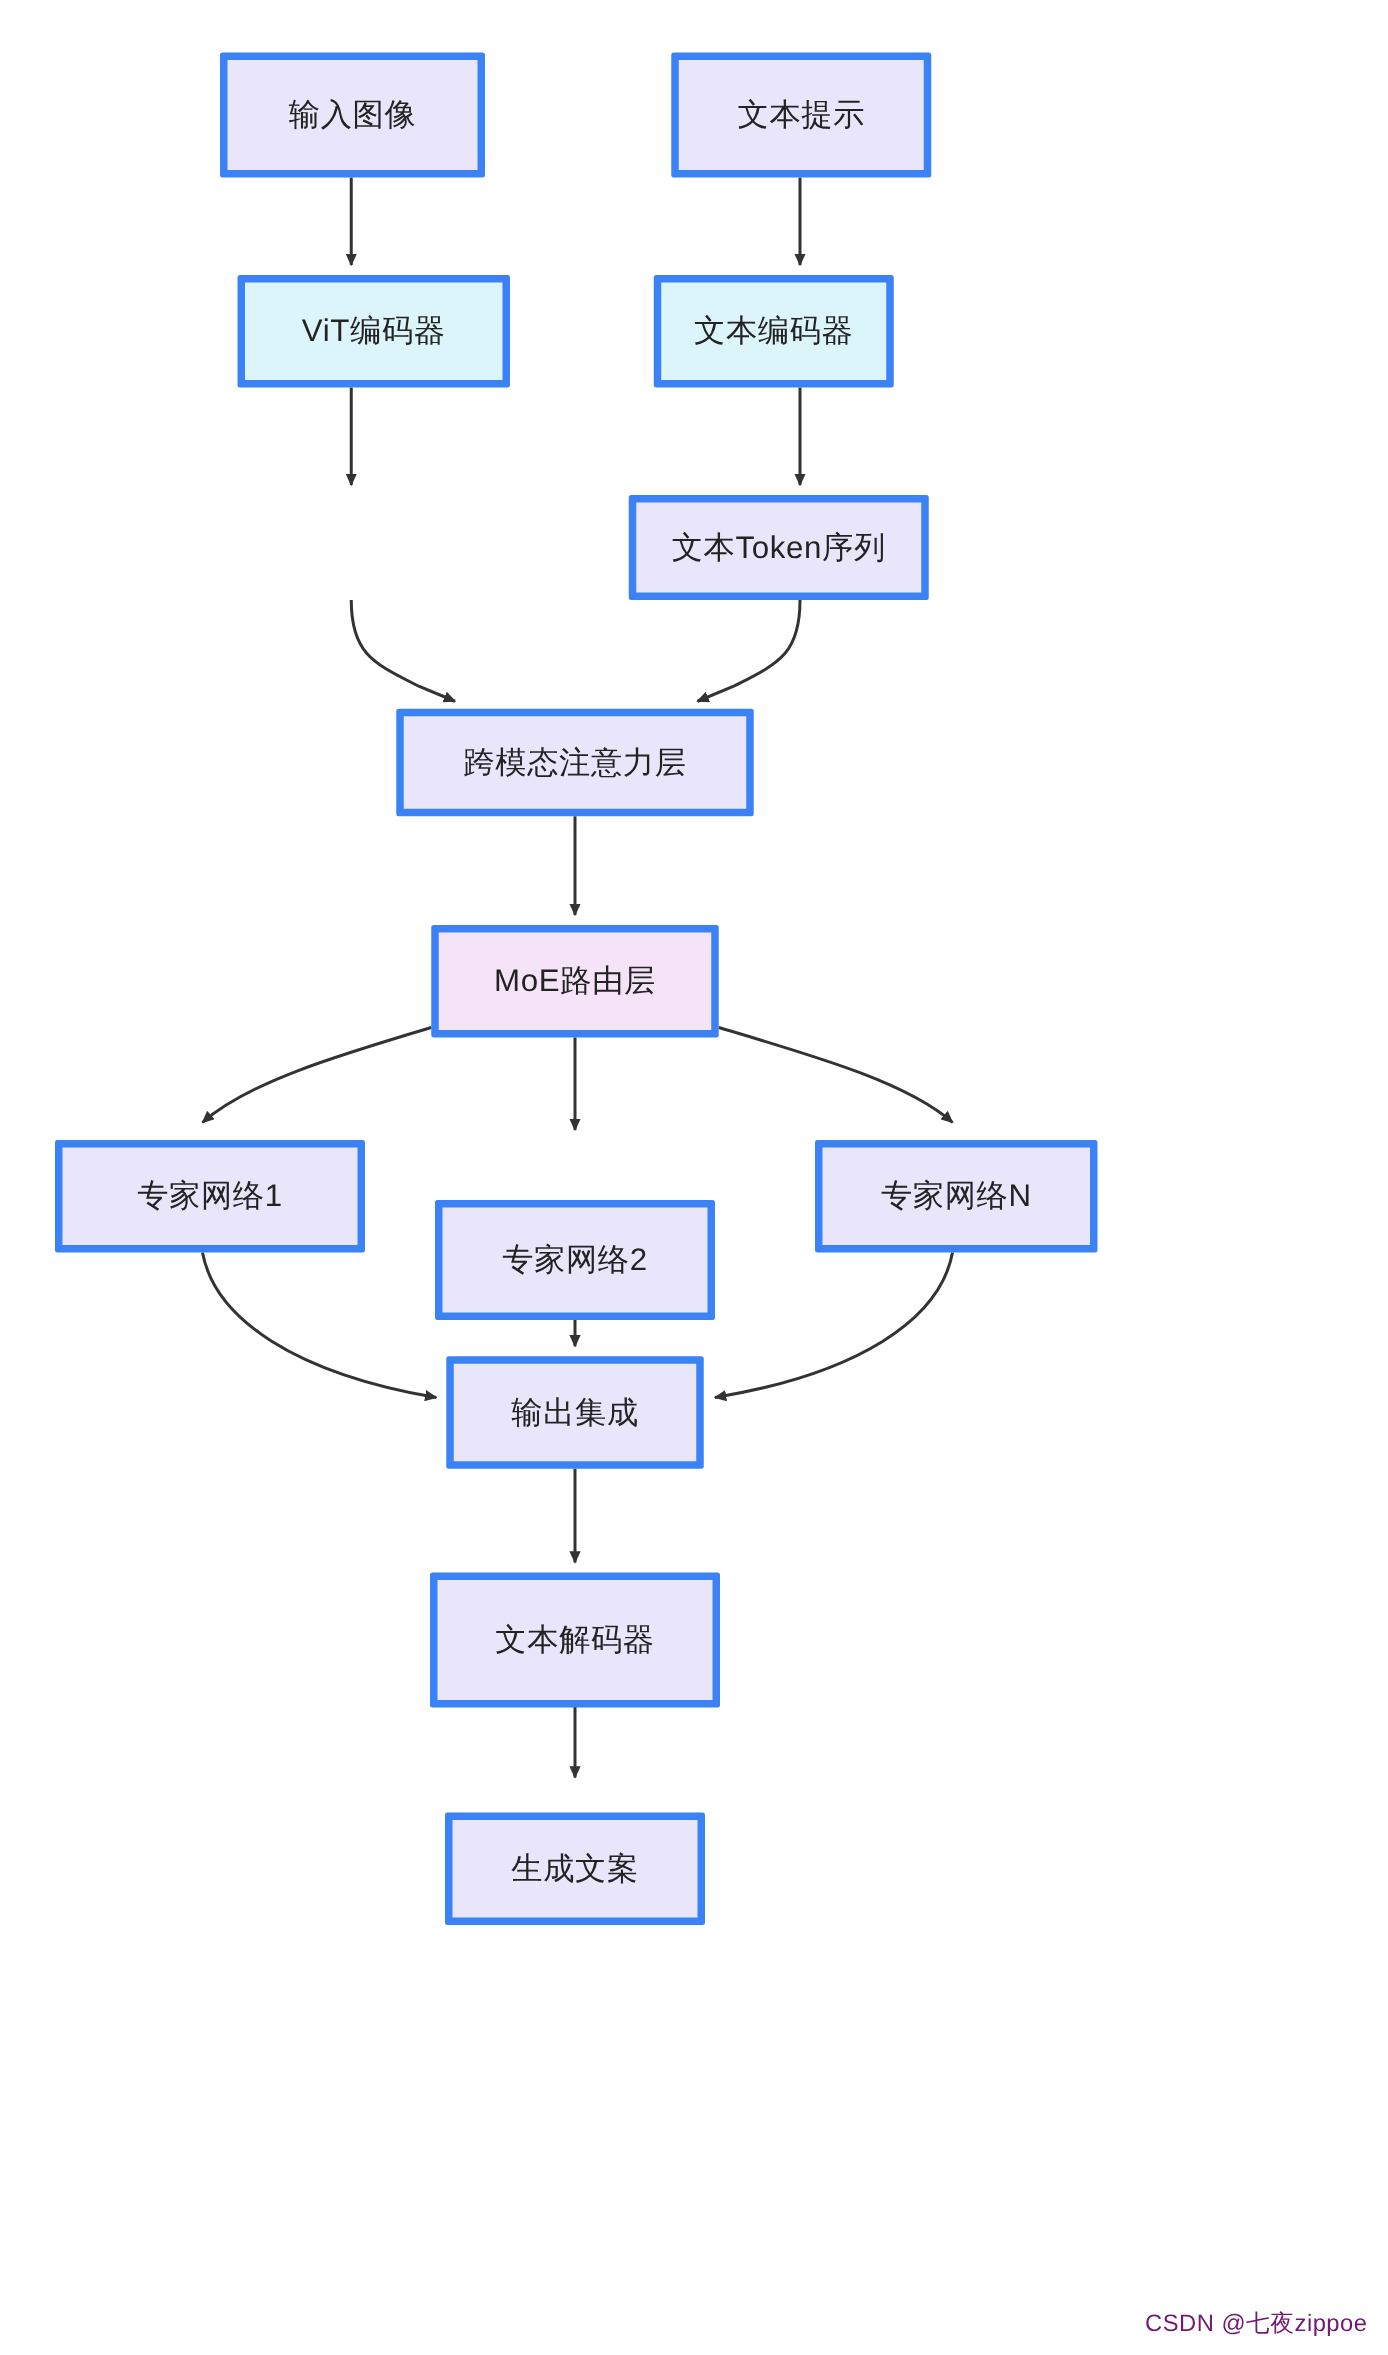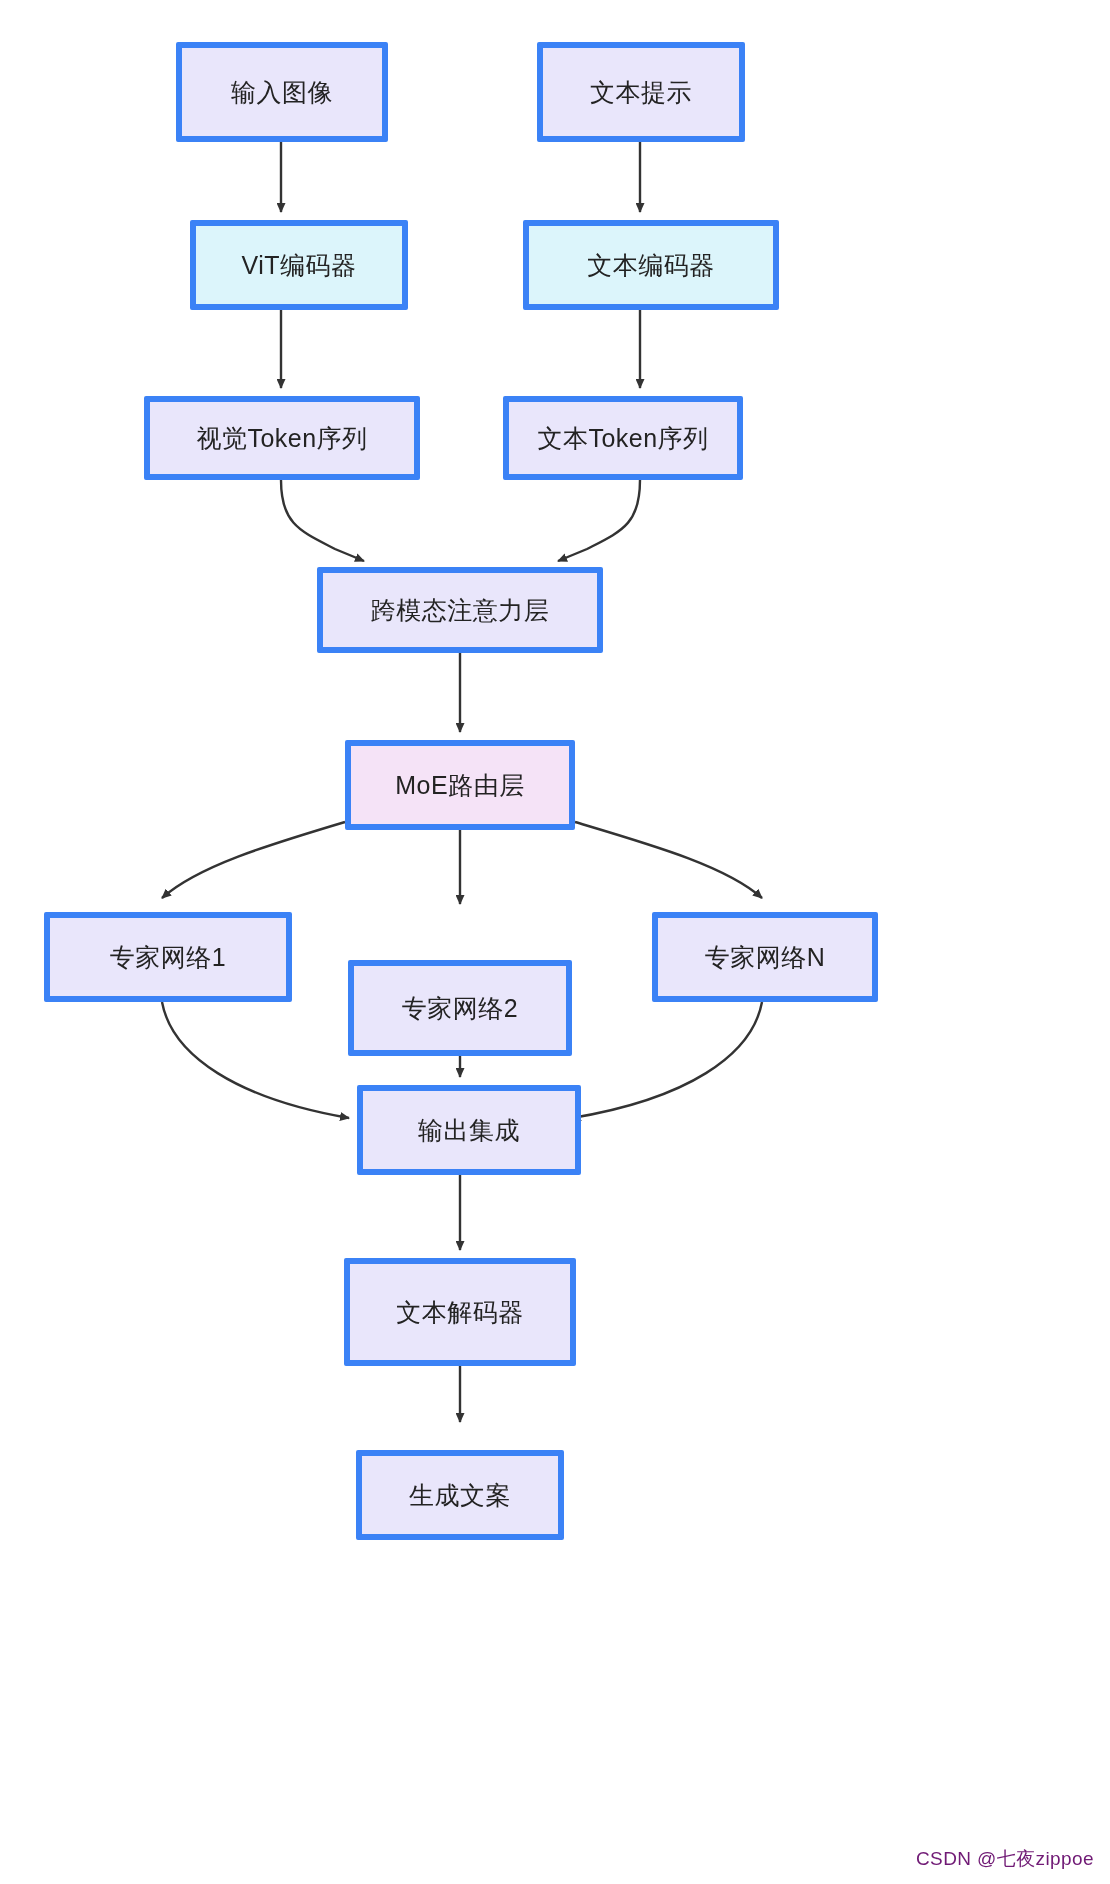--- a/index.html
+++ b/index.html
@@ -98,26 +98,25 @@
 
       <path d="M460,1175 L460,1250"></path>
 
       <path d="M460,1348 L460,1422"></path>
     </g>
   </svg>
 
   <div class="node fill-lav" style="left:176px;top:42px;width:212px;height:100px;">输入图像</div>
   <div class="node fill-lav" style="left:537px;top:42px;width:208px;height:100px;">文本提示</div>
   <div class="node fill-cyan" style="left:173px;top:220px;width:218px;height:90px;margin-left:17px;">ViT编码器</div>
-  <div class="node fill-cyan" style="left:523px;top:220px;width:256px;height:90px;">文本编码器</div>
-  <div class="node fill-lav" style="left:144px;top:396px;width:276px;height:84px;">视觉Token序列</div>
+  <div class="node fill-cyan" style="left:523px;top:220px;width:192px;height:90px;">文本编码器</div>
   <div class="node fill-lav" style="left:503px;top:396px;width:240px;height:84px;">文本Token序列</div>
   <div class="node fill-lav" style="left:317px;top:567px;width:286px;height:86px;">跨模态注意力层</div>
   <div class="node fill-pink" style="left:345px;top:740px;width:230px;height:90px;">MoE路由层</div>
   <div class="node fill-lav" style="left:44px;top:912px;width:248px;height:90px;">专家网络1</div>
   <div class="node fill-lav" style="left:348px;top:920px;width:224px;height:96px;margin-top:40px;">专家网络2</div>
   <div class="node fill-lav" style="left:652px;top:912px;width:226px;height:90px;">专家网络N</div>
-  <div class="node fill-lav" style="left:357px;top:1085px;width:224px;height:90px;">输出集成</div>
+  <div class="node fill-lav" style="left:357px;top:1085px;width:206px;height:90px;">输出集成</div>
   <div class="node fill-lav" style="left:344px;top:1258px;width:232px;height:108px;">文本解码器</div>
   <div class="node fill-lav" style="left:356px;top:1430px;width:208px;height:90px;margin-top:20px;">生成文案</div>
 
   <div class="watermark">CSDN @七夜zippoe</div>
 </div>
 
 </body></html>

